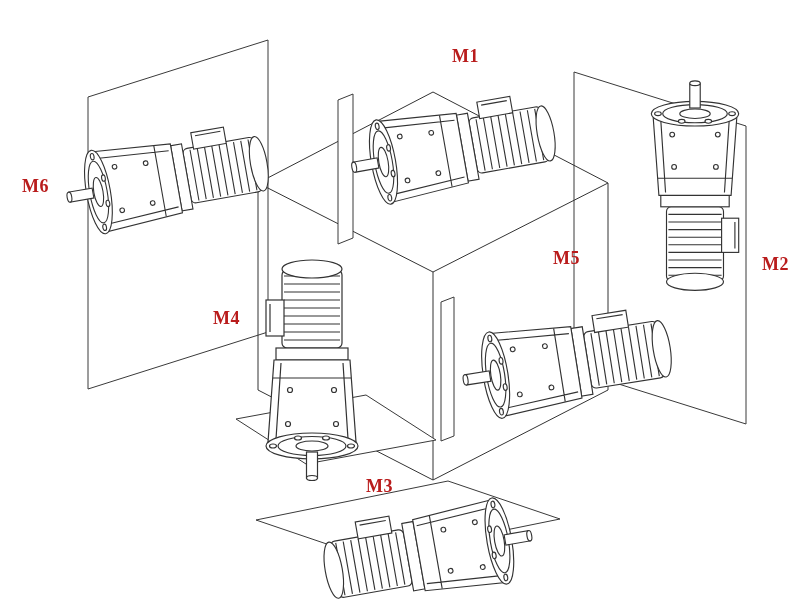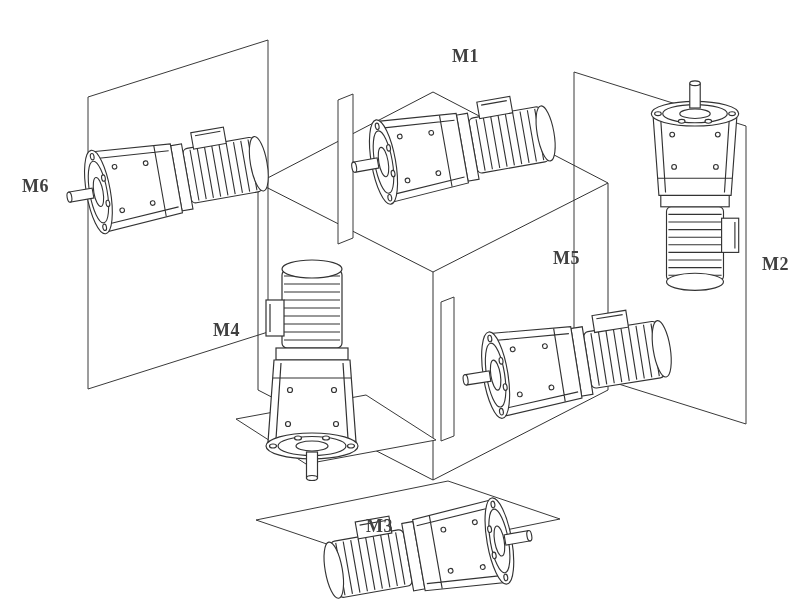--- a/index.html
+++ b/index.html
@@ -8,21 +8,21 @@
     width:800px;height:613px;
     background:#ffffff;
     overflow:hidden;
     font-family:"Liberation Serif", serif;
   }
   .scene{position:absolute;left:0;top:0;}
   .label{
     position:absolute;
     font-weight:bold;
     font-size:18px;
-    color:#404040;
+    color:#b91c1c;
     letter-spacing:.5px;
     user-select:none;
   }
   
   .art{stroke:#333;fill:none;stroke-width:1;}
   .plane{stroke:#3a3a3a;fill:#ffffff;stroke-width:1;}
   .gm *{vector-effect:non-scaling-stroke;}
 </style>
 </head>
 <body>
@@ -114,21 +114,21 @@
 
     <g class="gm">
       <use href="#gm" transform="translate(93,193) rotate(-10) scale(0.92)"></use>
     </g>
   </svg>
 
   <div class="label" style="left:452px;top:46px">M1</div>
 
   <div class="label" style="left:762px;top:254px">M2</div>
 
-  <div class="label" style="left:366px;top:516px">M3</div>
+  <div class="label" style="left:366px;top:476px">M3</div>
 
-  <div class="label" style="left:213px;top:320px">M4</div>
+  <div class="label" style="left:213px;top:308px">M4</div>
 
   <div class="label" style="left:553px;top:248px">M5</div>
 
   <div class="label" style="left:22px;top:176px">M6</div>
 
 </div>
 
 </body></html>

